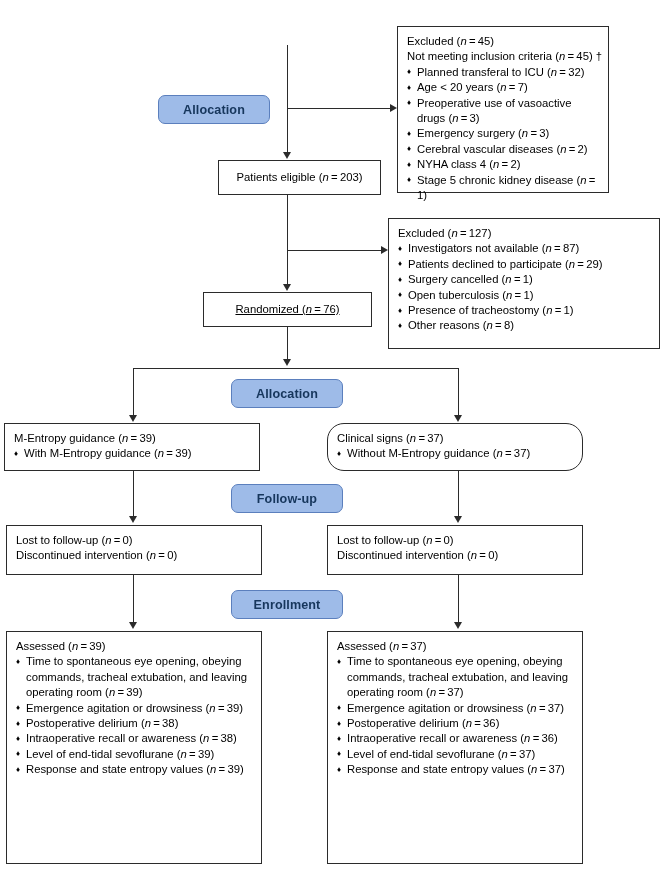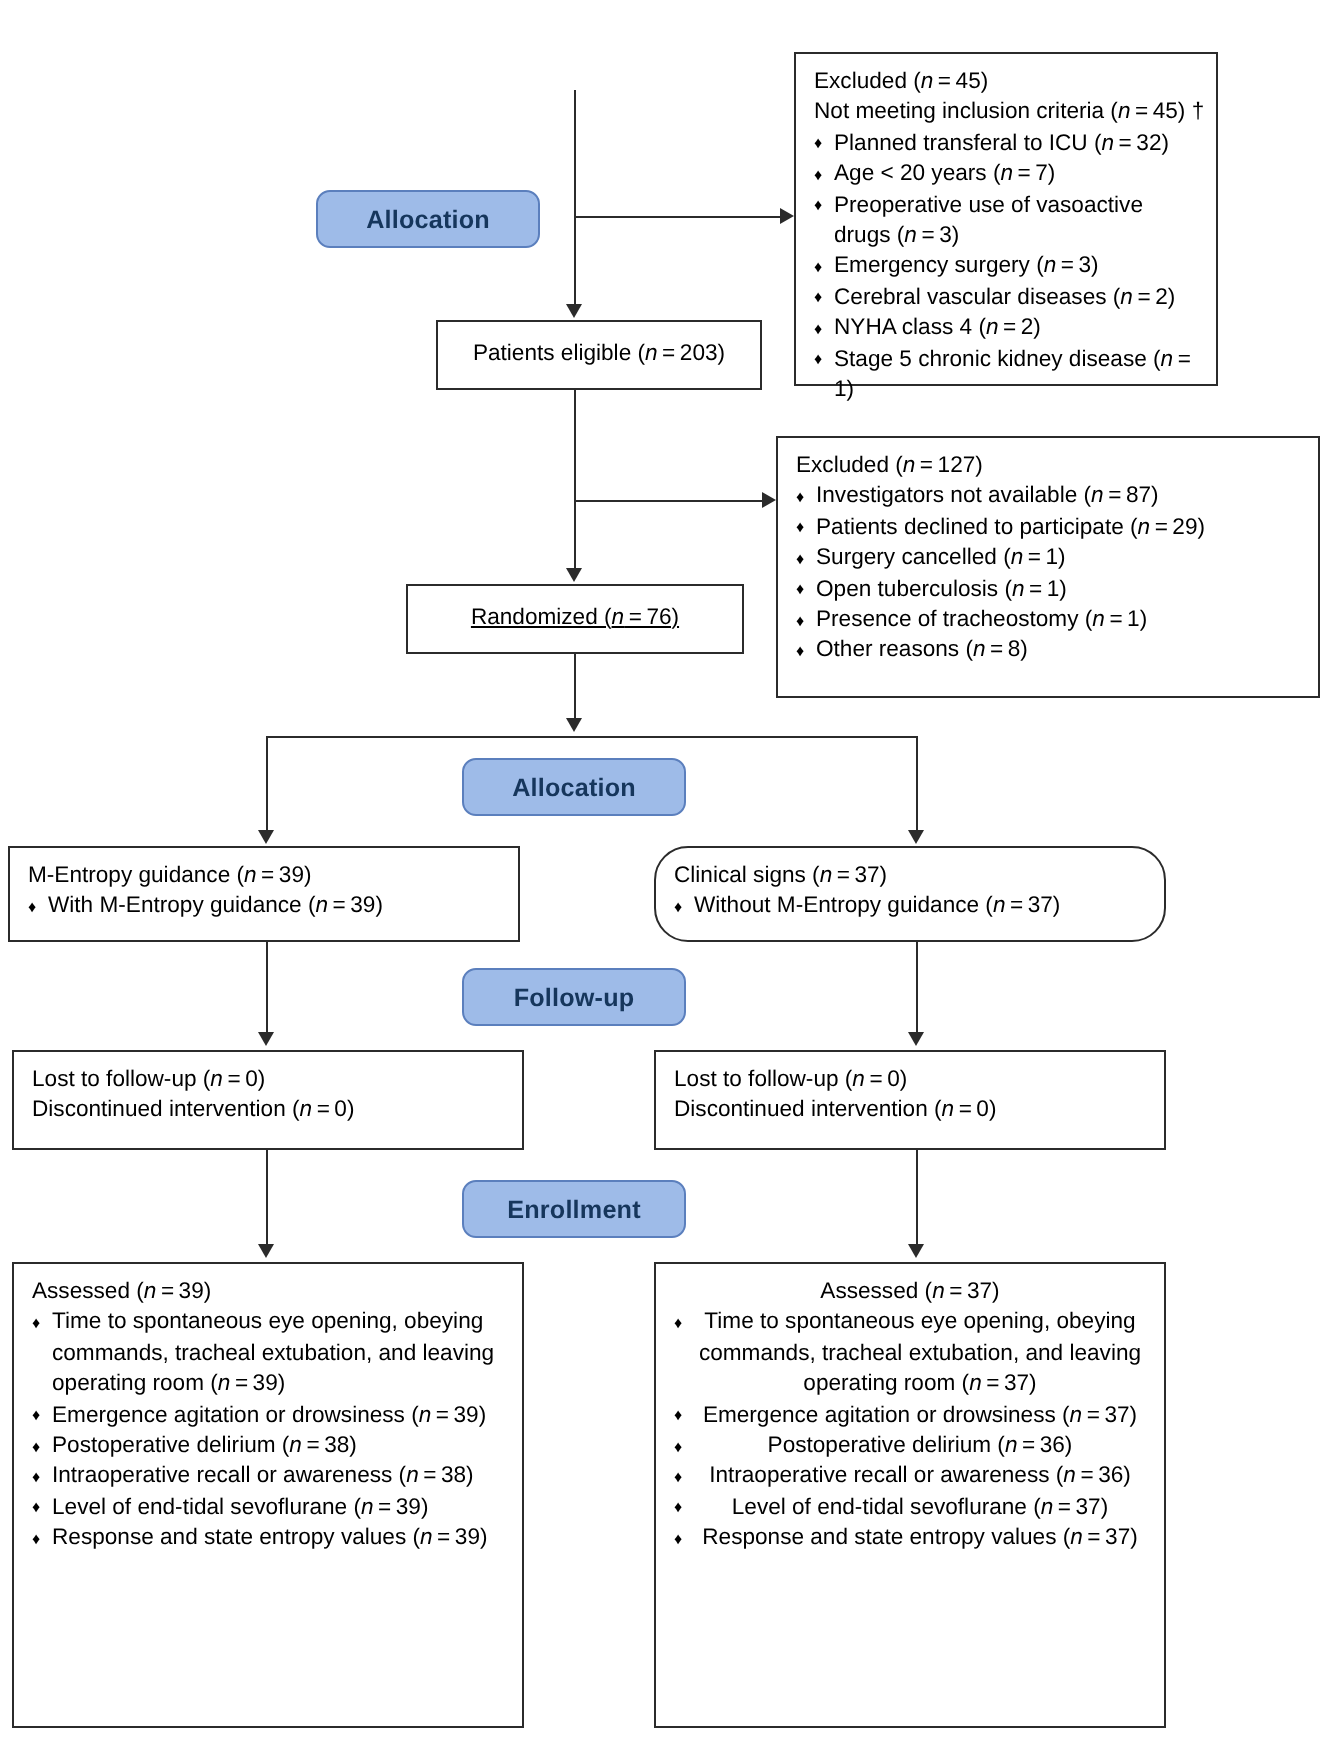--- a/index.html
+++ b/index.html
@@ -220,21 +220,21 @@
     <ul class="items">
       <li><span class="bullet">♦</span><span>Time to spontaneous eye opening, obeying commands, tracheal extubation, and leaving operating room (<span class="it">n</span> = 39)</span></li>
       <li><span class="bullet">♦</span><span>Emergence agitation or drowsiness (<span class="it">n</span> = 39)</span></li>
       <li><span class="bullet">♦</span><span>Postoperative delirium (<span class="it">n</span> = 38)</span></li>
       <li><span class="bullet">♦</span><span>Intraoperative recall or awareness (<span class="it">n</span> = 38)</span></li>
       <li><span class="bullet">♦</span><span>Level of end-tidal sevoflurane (<span class="it">n</span> = 39)</span></li>
       <li><span class="bullet">♦</span><span>Response and state entropy values (<span class="it">n</span> = 39)</span></li>
     </ul>
   </div>
 
-  <div class="box pad" style="left:327px; top:631px; width:256px; height:233px;text-align:center;">
+  <div class="box pad" style="left:327px; top:631px; width:256px; height:233px;">
     <span class="hdr">Assessed (<span class="it">n</span> = 37)</span>
     <ul class="items">
       <li><span class="bullet">♦</span><span>Time to spontaneous eye opening, obeying commands, tracheal extubation, and leaving operating room (<span class="it">n</span> = 37)</span></li>
       <li><span class="bullet">♦</span><span>Emergence agitation or drowsiness (<span class="it">n</span> = 37)</span></li>
       <li><span class="bullet">♦</span><span>Postoperative delirium (<span class="it">n</span> = 36)</span></li>
       <li><span class="bullet">♦</span><span>Intraoperative recall or awareness (<span class="it">n</span> = 36)</span></li>
       <li><span class="bullet">♦</span><span>Level of end-tidal sevoflurane (<span class="it">n</span> = 37)</span></li>
       <li><span class="bullet">♦</span><span>Response and state entropy values (<span class="it">n</span> = 37)</span></li>
     </ul>
   </div>

